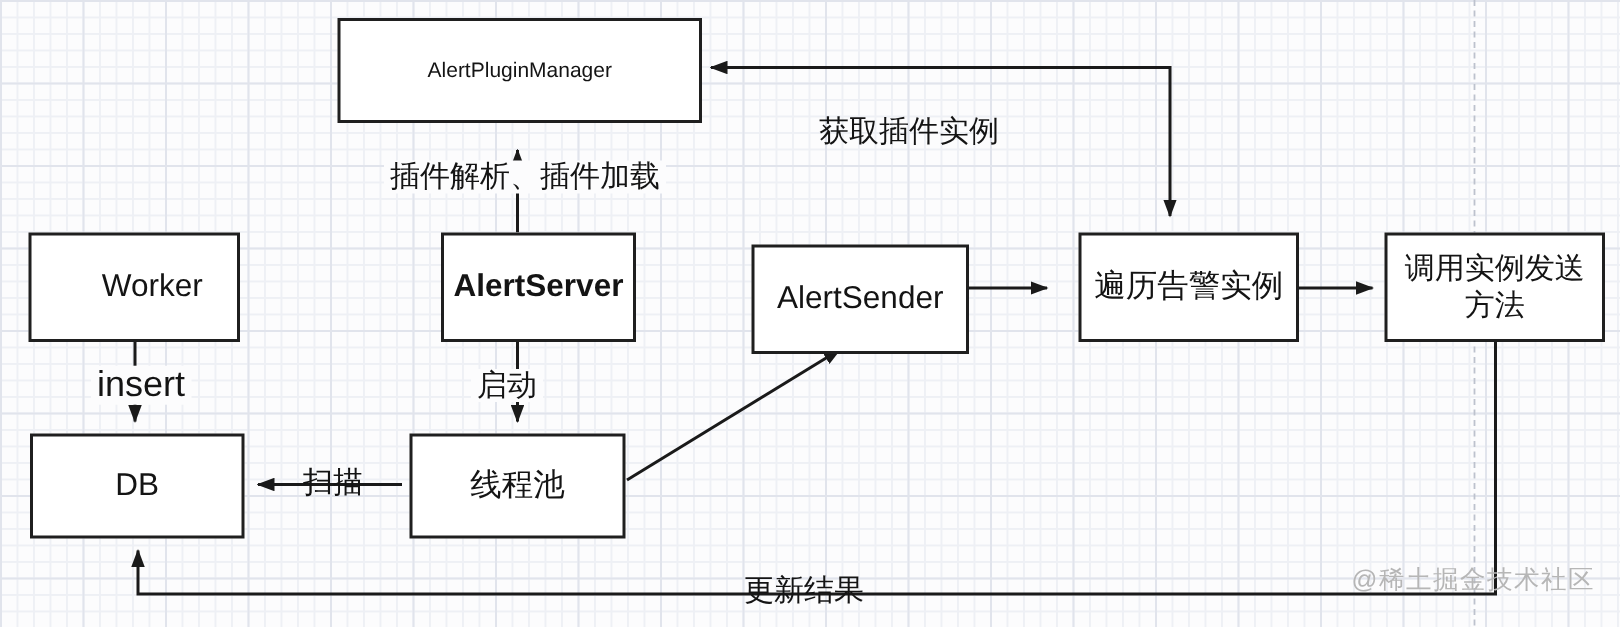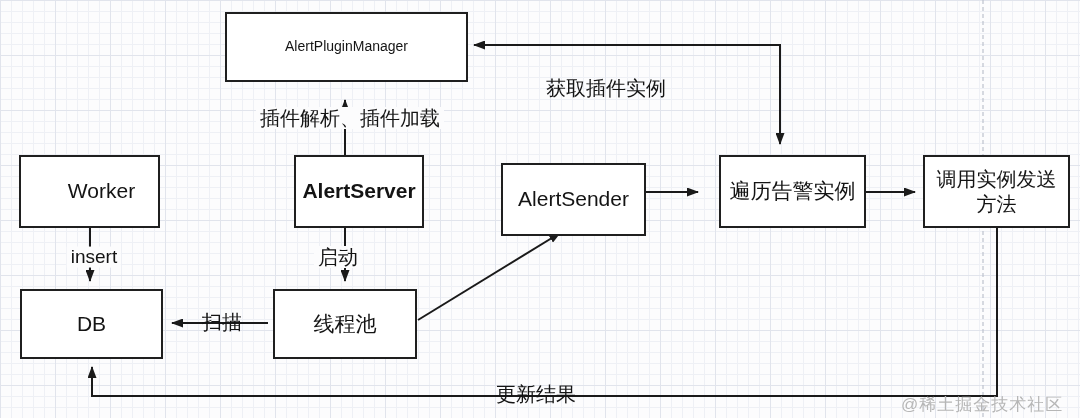--- a/index.html
+++ b/index.html
@@ -23,21 +23,21 @@
     display:flex;align-items:center;justify-content:center;
     font-size:21px;color:#141414;text-align:center;line-height:1.25;
   }
   .node.bold{font-weight:bold;}
   .edge-label{
     position:absolute;z-index:3;transform:translate(-50%,-50%);
     font-size:20px;color:#141414;white-space:nowrap;line-height:1.1;
   }
   .edge-label.bg{background:#fcfcfd;padding:0 4px;}
   .watermark{
-    position:absolute;z-index:4;left:901px;top:393px;
+    position:absolute;z-index:4;left:901px;top:375px;
     font-size:17px;color:#b6b6b6;letter-spacing:1px;white-space:nowrap;
   }
 </style>
 </head>
 <body>
 
 <div id="canvas">
 
   <svg id="edges" width="1080" height="418" viewBox="0 0 1080 418">
     <defs>
@@ -99,21 +99,21 @@
   </div>
 
   <div class="node" style="left:273px;top:289px;width:144px;height:70px;">
     <span>线程池</span>
   </div>
 
   <div class="edge-label" style="left:606px;top:46px;margin-top:42px;">获取插件实例</div>
 
   <div class="edge-label bg" style="left:350px;top:118px;">插件解析、插件加载</div>
 
-  <div class="edge-label bg" style="left:94px;top:257px;font-size:19px;">insert</div>
+  <div class="edge-label bg" style="left:94px;top:257px;font-size:24px;">insert</div>
 
   <div class="edge-label bg" style="left:338px;top:257px;text-align:center;">启动</div>
 
   <div class="edge-label" style="left:222px;top:322px;">扫描</div>
 
   <div class="edge-label" style="left:536px;top:394px;">更新结果</div>
 
   <div class="watermark">@稀土掘金技术社区</div>
 
 </div>

